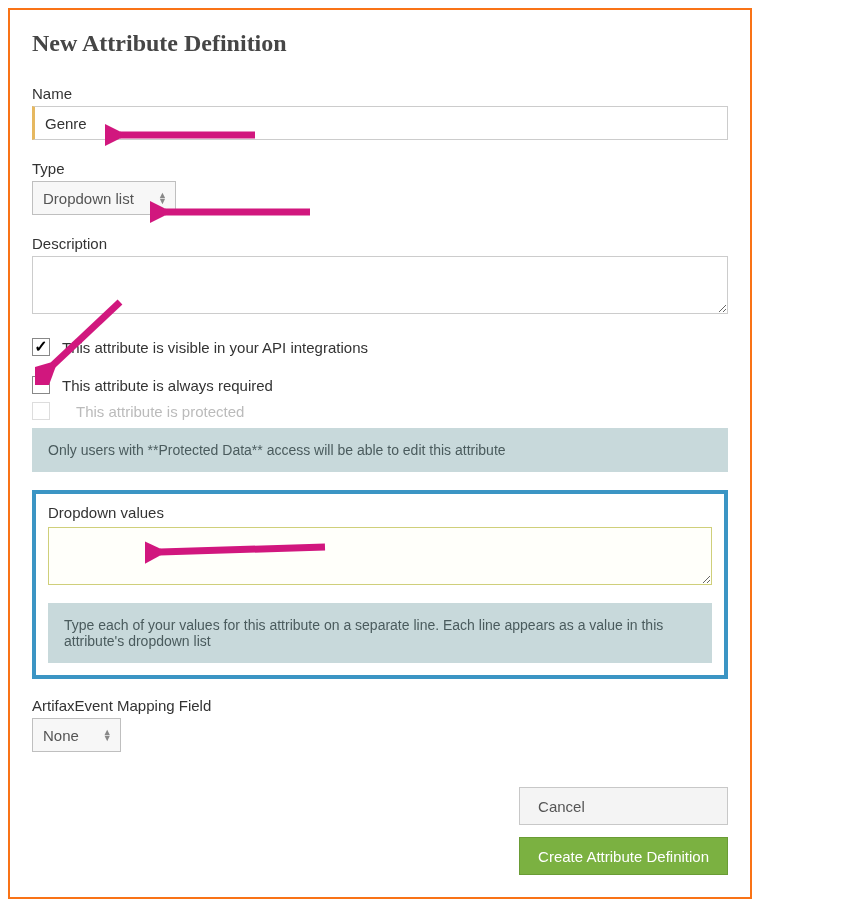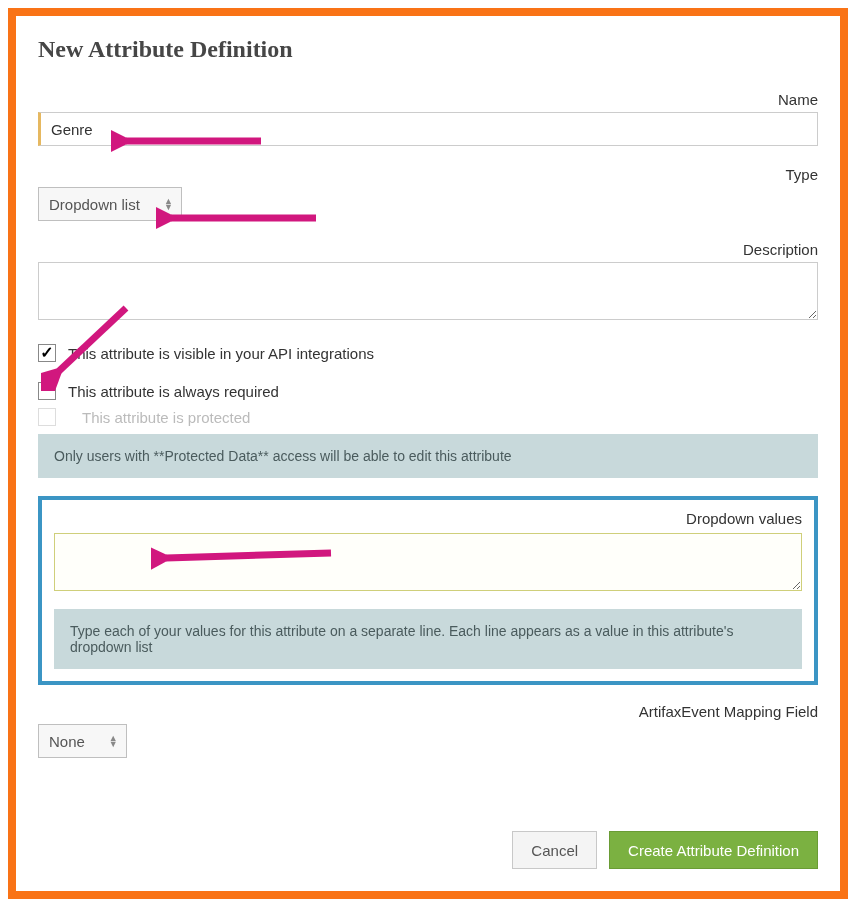--- a/index.html
+++ b/index.html
@@ -6,41 +6,40 @@
   html, body { margin: 0; padding: 0; }
   body {
     font-family: "Helvetica Neue", Arial, sans-serif;
     background: #fff;
     color: #333;
     width: 864px;
     height: 907px;
     padding: 8px;
   }
   .outer {
-    border: 8px solid #f97316;
-    width: 840px;
+    border: 2px solid #f97316;
+    width: 744px;
     height: 891px;
     position: relative;
     padding: 20px 22px 32px 22px;
   }
   .page-title {
     font-family: Georgia, 'Times New Roman', serif;
     font-size: 24px;
     font-weight: 700;
     color: #464646;
     margin: 0 0 28px 0;
   }
   .field-group { margin-bottom: 20px; }
   .label {
     font-size: 15px;
     color: #333;
     font-weight: 500;
     margin-bottom: 4px;
     display: block;
-    text-align: right;
   }
   .text-input {
     width: 100%;
     height: 34px;
     border: 1px solid #ccc;
     border-left: 3px solid #e6b860;
     padding: 0 10px;
     font-size: 15px;
     background: #fff;
     color: #333;
@@ -116,20 +115,21 @@
   }
   .dropdown-values-box .label { margin-bottom: 6px; }
   .dropdown-values-box .textarea { height: 58px; border: 1px solid #cfcf7a; }
   .dropdown-values-box .info-banner { margin: 14px 0 0 0; }
   .actions {
     position: absolute;
     right: 22px;
     bottom: 22px;
     display: flex;
     gap: 12px;
+    flex-direction: column;
   }
   .btn {
     height: 38px;
     padding: 0 18px;
     font-size: 15px;
     border: 1px solid #c8c8c8;
     background: #f4f4f4;
     color: #555;
     display: inline-flex;
     align-items: center;

